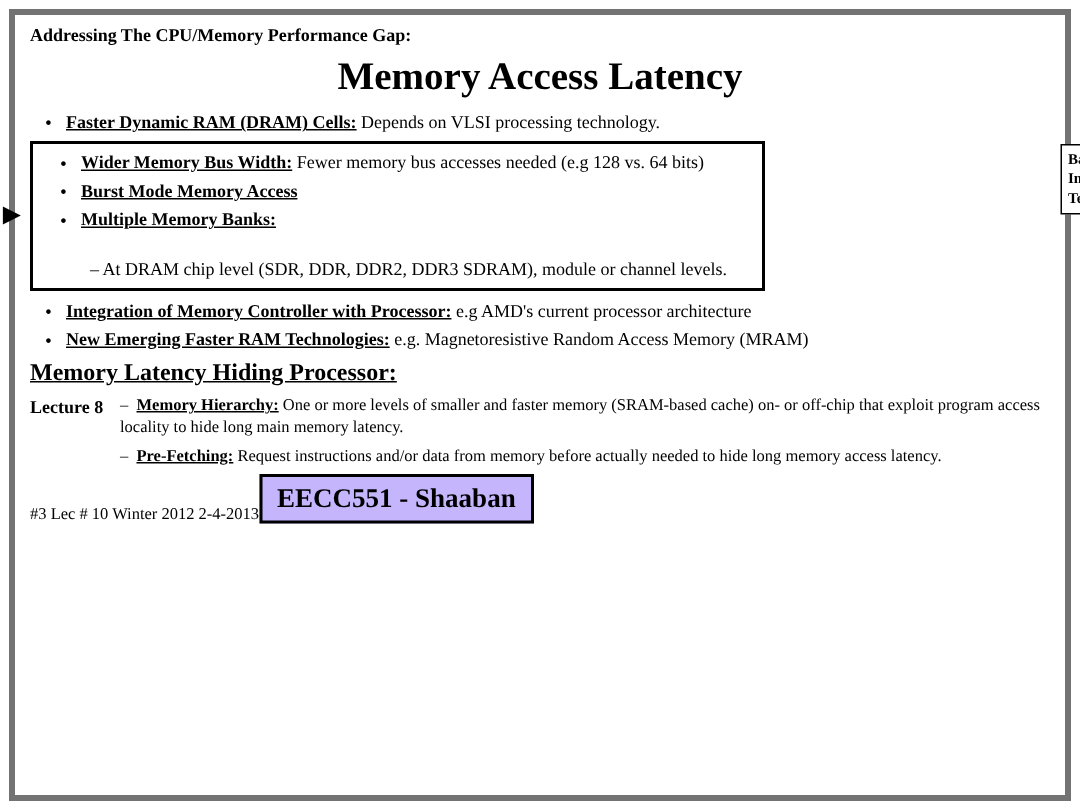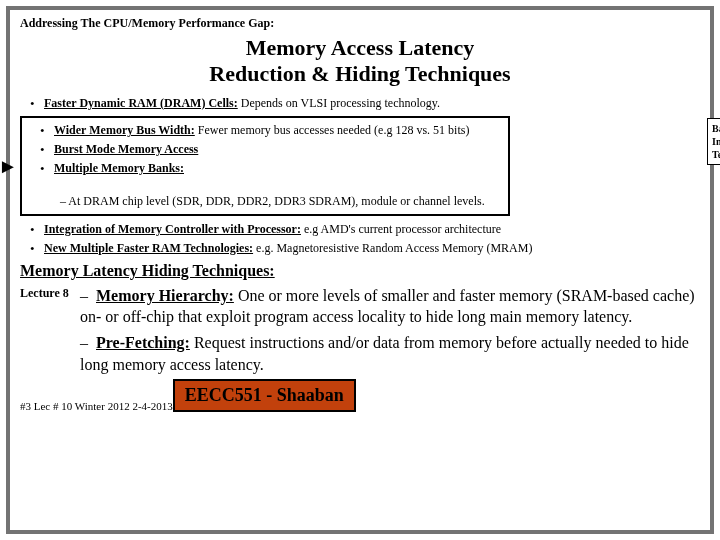--- a/index.html
+++ b/index.html
@@ -18,21 +18,21 @@
       height: calc(540px - 12px);
       position: relative;
     }
     .title-bar {
       font-size: 12px;
       font-weight: bold;
       margin-bottom: 4px;
     }
     .main-title {
       text-align: center;
-      font-size: 22px;
+      font-size: 26px;
       font-weight: bold;
       line-height: 1.2;
       margin-bottom: 8px;
     }
     .section-heading {
       font-size: 16px;
       font-weight: bold;
       text-decoration: underline;
       margin-bottom: 6px;
     }
@@ -102,69 +102,68 @@
       align-items: flex-start;
       margin-bottom: 4px;
     }
     .lecture-label {
       font-size: 12px;
       font-weight: bold;
       min-width: 60px;
       padding-top: 1px;
     }
     .lecture-text {
-      font-size: 16px;
+      font-size: 11px;
       line-height: 1.35;
       flex: 1;
     }
     .footer-row {
       display: flex;
       justify-content: flex-start;
       align-items: flex-end;
       margin-top: 4px;
     }
     .footer-left {
       font-size: 11px;
     }
     .stamp-box {
       border: 2px solid #000;
       padding: 4px 10px;
       font-size: 18px;
       font-weight: bold;
-      background: #c2410c;
+      background: #c4b5fd;
     }
   </style>
 </head>
 <body>
 
 <div class="outer-box">
   <div class="title-bar">
     <span>Addressing The CPU/Memory Performance Gap:</span>
   </div>
 
   <div class="main-title">
     <span>Memory Access Latency</span><br>
-    <span>Reduction &amp; Hiding Techniques</span>
   </div>
 
 
   <div class="bullet-item">
     <span class="bullet">•</span>
     <span class="bullet-text">
       <span class="underline bold">Faster Dynamic RAM (DRAM) Cells:</span><span> Depends on VLSI processing technology.</span>
     </span>
   </div>
 
   <div style="position:relative; margin: 4px 0 4px 0; padding-right: 190px;">
     <div class="arrow-left">►</div>
     <div class="middle-box">
       <div class="bullet-item">
         <span class="bullet">•</span>
         <span class="bullet-text">
-          <span class="underline bold">Wider Memory Bus Width:</span><span> Fewer memory bus accesses needed  (e.g 128 vs. 51 bits)</span>
+          <span class="underline bold">Wider Memory Bus Width:</span><span> Fewer memory bus accesses needed  (e.g 128 vs. 64 bits)</span>
         </span>
       </div>
       <div class="bullet-item">
         <span class="bullet">•</span>
         <span class="bullet-text">
           <span class="underline bold">Burst Mode Memory Access</span>
         </span>
       </div>
       <div class="bullet-item">
         <span class="bullet">•</span>
@@ -183,26 +182,26 @@
 
   <div class="bullet-item" style="margin-top:4px;">
     <span class="bullet">•</span>
     <span class="bullet-text">
       <span class="underline bold">Integration of Memory Controller with Processor:</span><span> e.g AMD's current processor architecture</span>
     </span>
   </div>
   <div class="bullet-item">
     <span class="bullet">•</span>
     <span class="bullet-text">
-      <span class="underline bold">New Multiple Faster RAM Technologies:</span><span> e.g. Magnetoresistive Random Access Memory (MRAM)</span>
+      <span class="underline bold">New Emerging Faster RAM Technologies:</span><span> e.g. Magnetoresistive Random Access Memory (MRAM)</span>
     </span>
   </div>
 
   <div class="hiding-section">
-    <div class="hiding-heading">Memory Latency Hiding Techniques:</div>
+    <div class="hiding-heading">Memory Latency Hiding Processor:</div>
 
     <div class="lecture-row">
       <div class="lecture-label">Lecture 8</div>
       <div class="lecture-text">
         <span>–&nbsp;&nbsp;<span class="underline bold">Memory Hierarchy:</span><span> One or more levels of smaller and faster memory (SRAM-based cache) on- or off-chip that exploit program access locality to hide long main memory latency.</span></span>
       </div>
     </div>
 
     <div class="lecture-row">
       <div class="lecture-label"></div>

